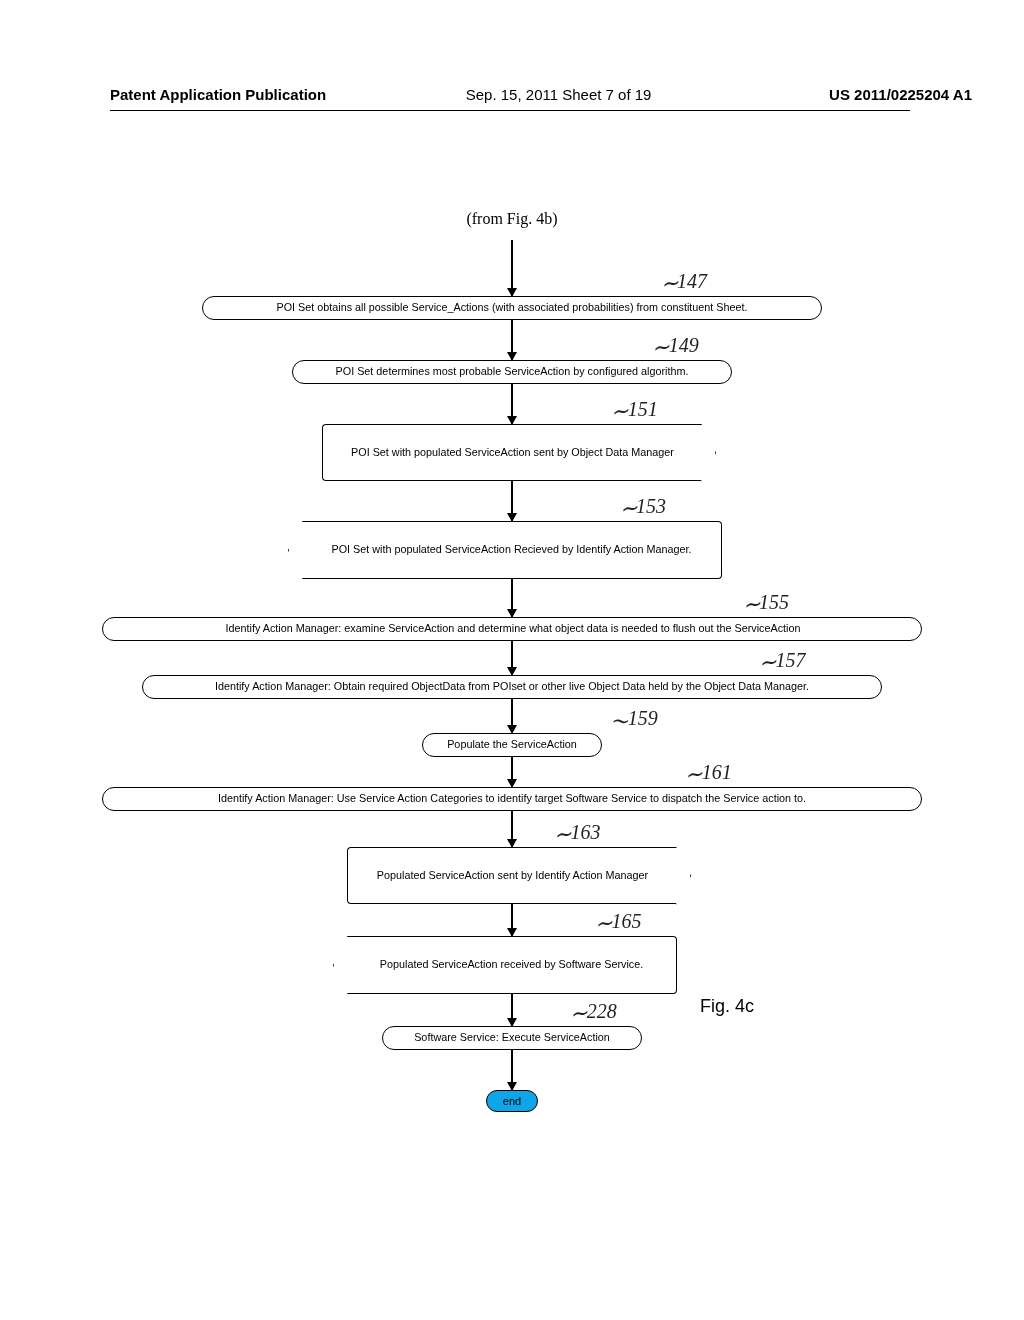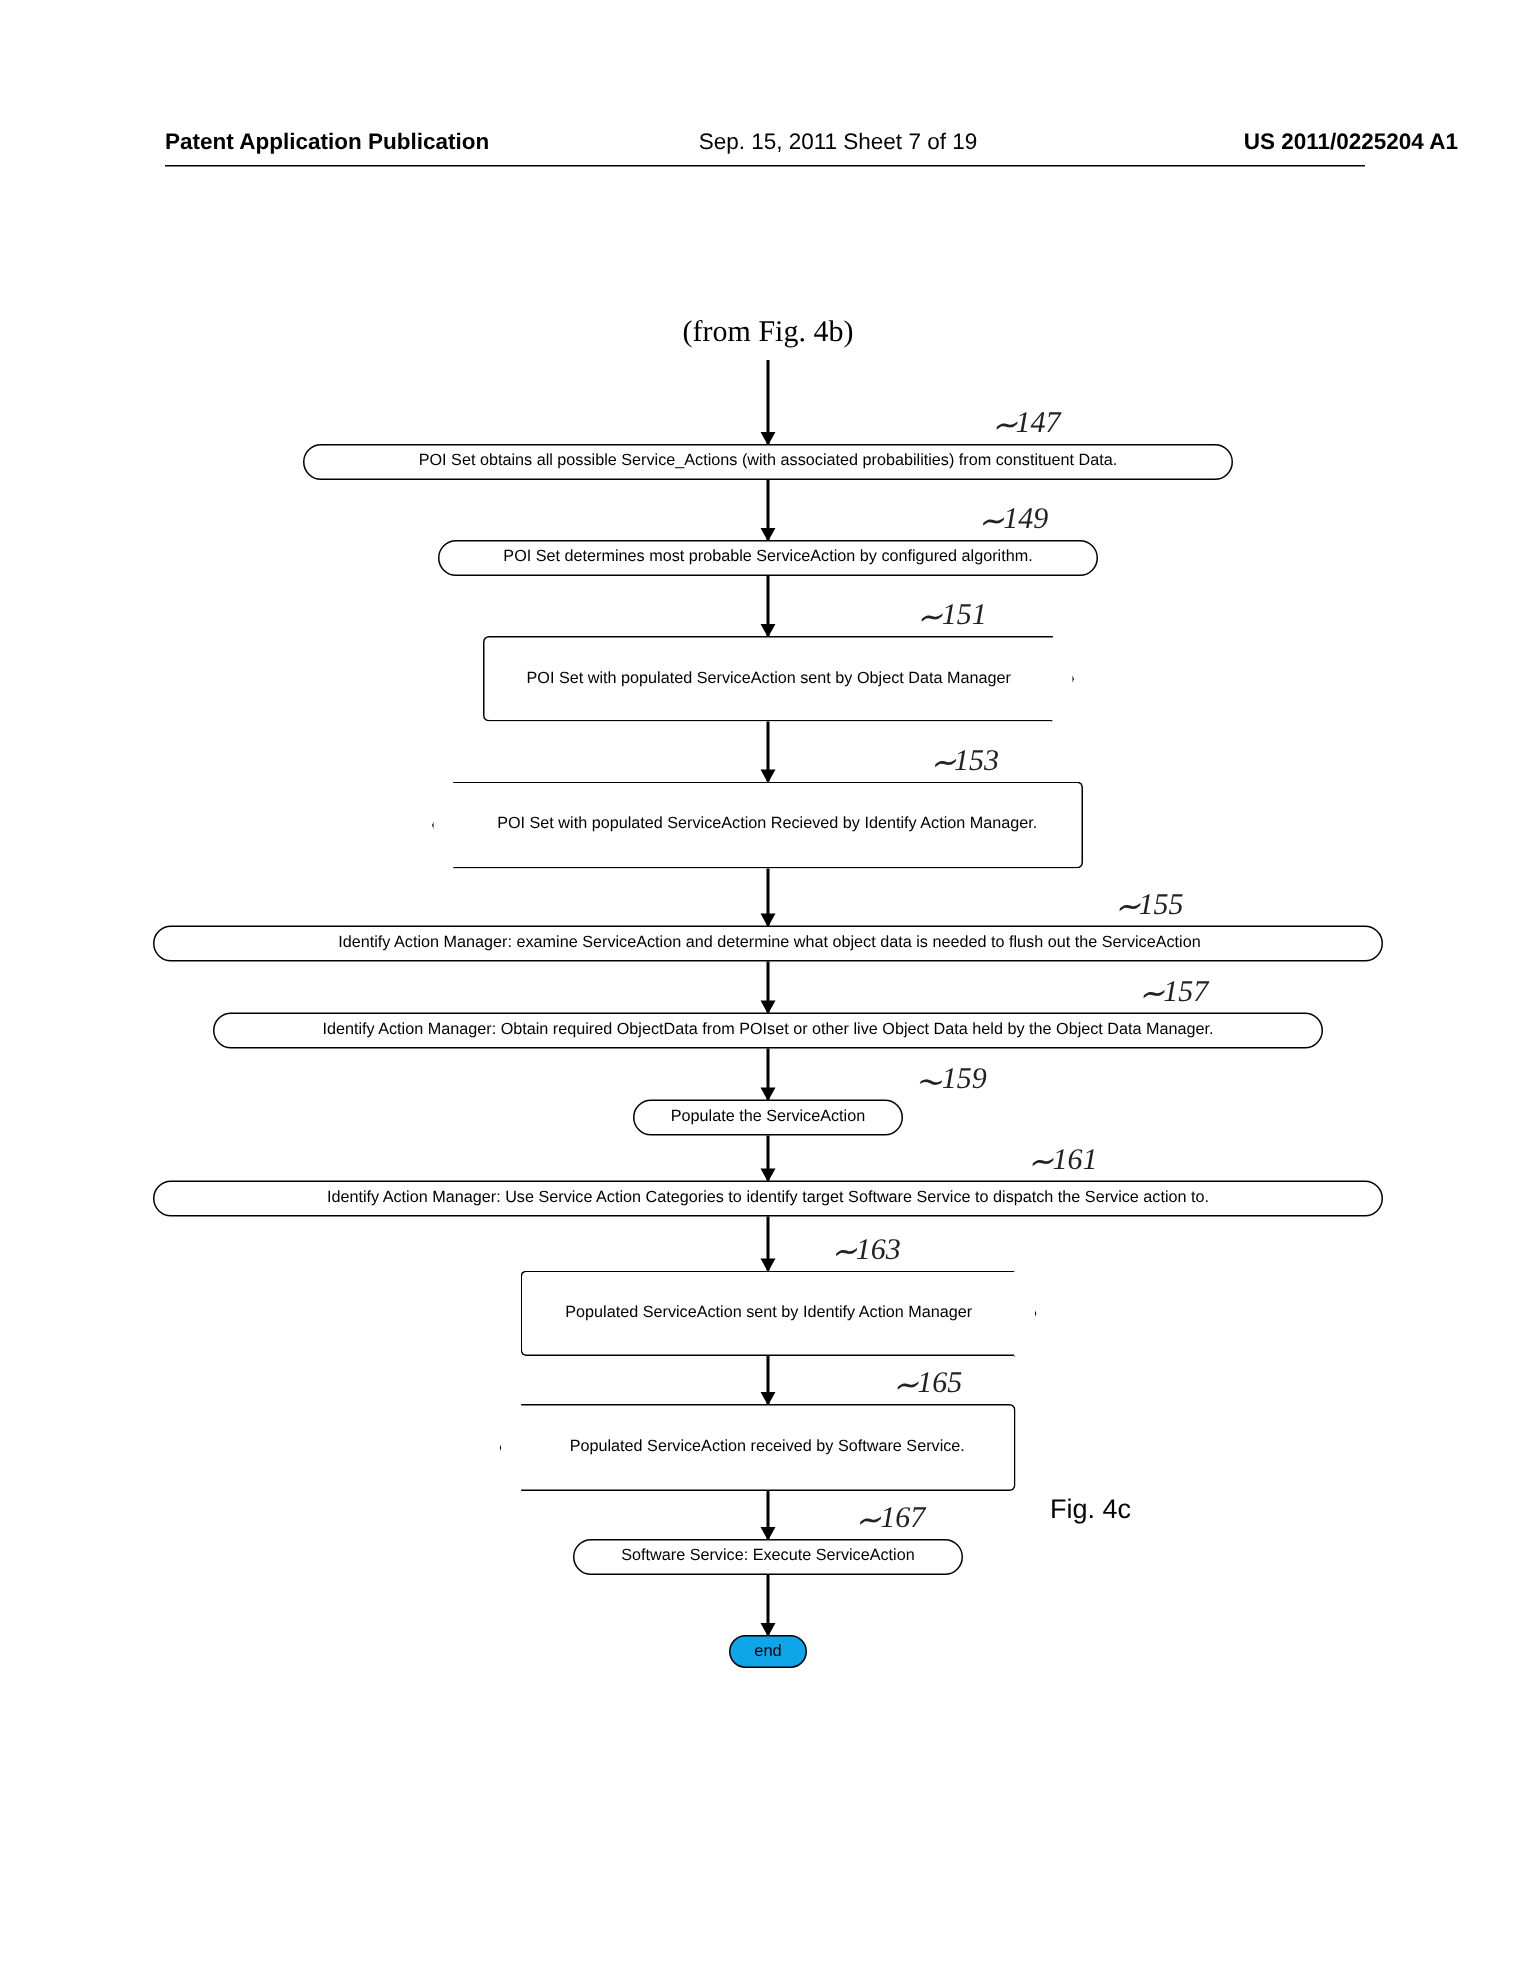--- a/index.html
+++ b/index.html
@@ -29,21 +29,21 @@
     top: 110px;
     left: 110px;
     width: 800px;
     height: 1px;
     background: #000;
   }
   .from-label {
     position: absolute;
     width: 100%;
     text-align: center;
-    font-size: 20px;
+    font-size: 16px;
     font-family: "Times New Roman", serif;
     top: 210px;
   }
   .flow {
     position: absolute;
     top: 240px;
     left: 50%;
     transform: translateX(-50%);
     width: 820px;
     display: flex;
@@ -177,21 +177,21 @@
 <div class="hr"></div>
 
 <div class="from-label">(from Fig. 4b)</div>
 
 <div class="flow">
 
   <div class="arrow" style="height:56px;"></div>
 
   <div class="step-wrap">
     <div class="num-label" style="left:68%;"><span class="tilde">∼</span><span>147</span></div>
-    <div class="box" style="width:620px;">POI Set obtains all possible Service_Actions (with associated probabilities) from constituent Data.</div>
+    <div class="box" style="width:620px;">POI Set obtains all possible Service_Actions (with associated probabilities) from constituent Sheet.</div>
   </div>
 
   <div class="arrow" style="height:40px;"></div>
 
   <div class="step-wrap">
     <div class="num-label" style="left:67%;"><span class="tilde">∼</span><span>149</span></div>
     <div class="box" style="width:440px;">POI Set determines most probable ServiceAction by configured algorithm.</div>
   </div>
 
   <div class="arrow" style="height:40px;"></div>
@@ -246,21 +246,21 @@
   <div class="arrow" style="height:32px;"></div>
 
   <div class="step-wrap">
     <div class="num-label" style="left:60%;"><span class="tilde">∼</span><span>165</span></div>
     <div class="msg recv" style="width:330px;">Populated ServiceAction received by Software Service.</div>
   </div>
 
   <div class="arrow" style="height:32px;"></div>
 
   <div class="step-wrap">
-    <div class="num-label" style="left:57%;"><span class="tilde">∼</span><span>167</span></div>
+    <div class="num-label" style="left:57%;"><span class="tilde">∼</span><span>228</span></div>
     <div class="box" style="width:260px;">Software Service:  Execute ServiceAction</div>
   </div>
 
   <div class="arrow" style="height:40px;"></div>
 
   <div class="term">end</div>
 
 </div>
 
 <div class="fig-label" style="top:996px; left:700px;">Fig. 4c</div>

